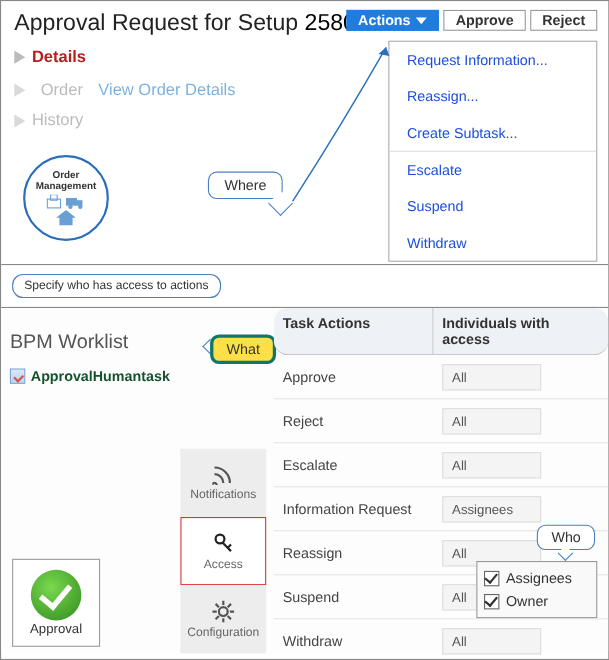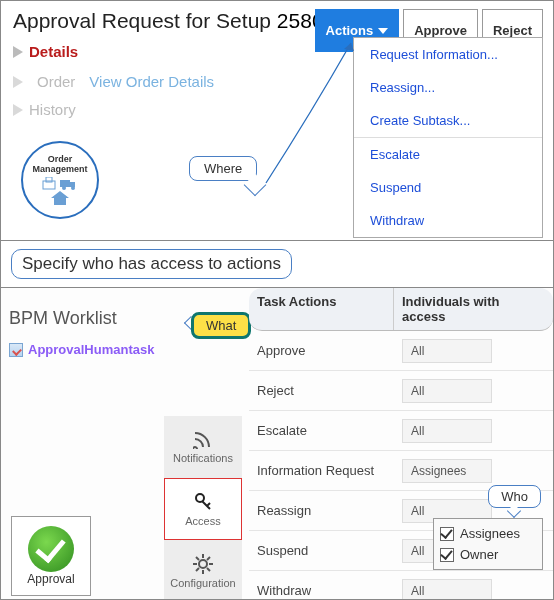--- a/index.html
+++ b/index.html
@@ -44,21 +44,21 @@
     border-bottom: 6px solid transparent;
   }
   .tri-dark { border-left-color: #bbb; }
   .sec-label { font-size: 15px; font-weight: bold; color: #b91c1c; }
   .sec-label.dim { color: #bbb; font-weight: 400; }
   .link-blue { color: #7bb3e0; font-size: 15px; }
 
   
   .action-bar { position: absolute; top: 8px; right: 10px; display: flex; gap: 4px; }
   .btn {
-    padding: 13px 10px;
+    padding: 1px 10px;
     border: 1px solid #999;
     background: #fff;
     font-size: 13px;
     cursor: pointer;
     font-weight: bold;
   }
   .btn-primary {
     background: #1f7de0;
     color: #fff;
     border-color: #1f7de0;
@@ -139,34 +139,34 @@
   .mid-strip {
     position: relative;
     padding: 8px 10px;
     border-bottom: 1px solid #888;
   }
   .access-note {
     display: inline-block;
     border: 1px solid #4a7fc4;
     border-radius: 10px;
     padding: 4px 10px;
-    font-size: 17px;
+    font-size: 11px;
   }
 
   
   .bottom-region {
     position: relative;
     height: 312px;
     background: #fdfdfd;
   }
   .wl-title { position: absolute; left: 8px; top: 20px; font-size: 18px; color: #555; }
   .task-link {
     position: absolute; left: 8px; top: 54px;
     display: flex; align-items: center; gap: 5px;
-    color: #8b5cf6; font-weight: bold; font-size: 13px;
+    color: #14532d; font-weight: bold; font-size: 13px;
     cursor: pointer;
   }
   .task-ico {
     display: inline-block; width: 14px; height: 14px;
     background: linear-gradient(#d9e8f7,#b7d4f0);
     border: 1px solid #7aa5d2;
     position: relative;
   }
   .task-ico::after {
     content: ""; position: absolute; left: 3px; top: 4px;

